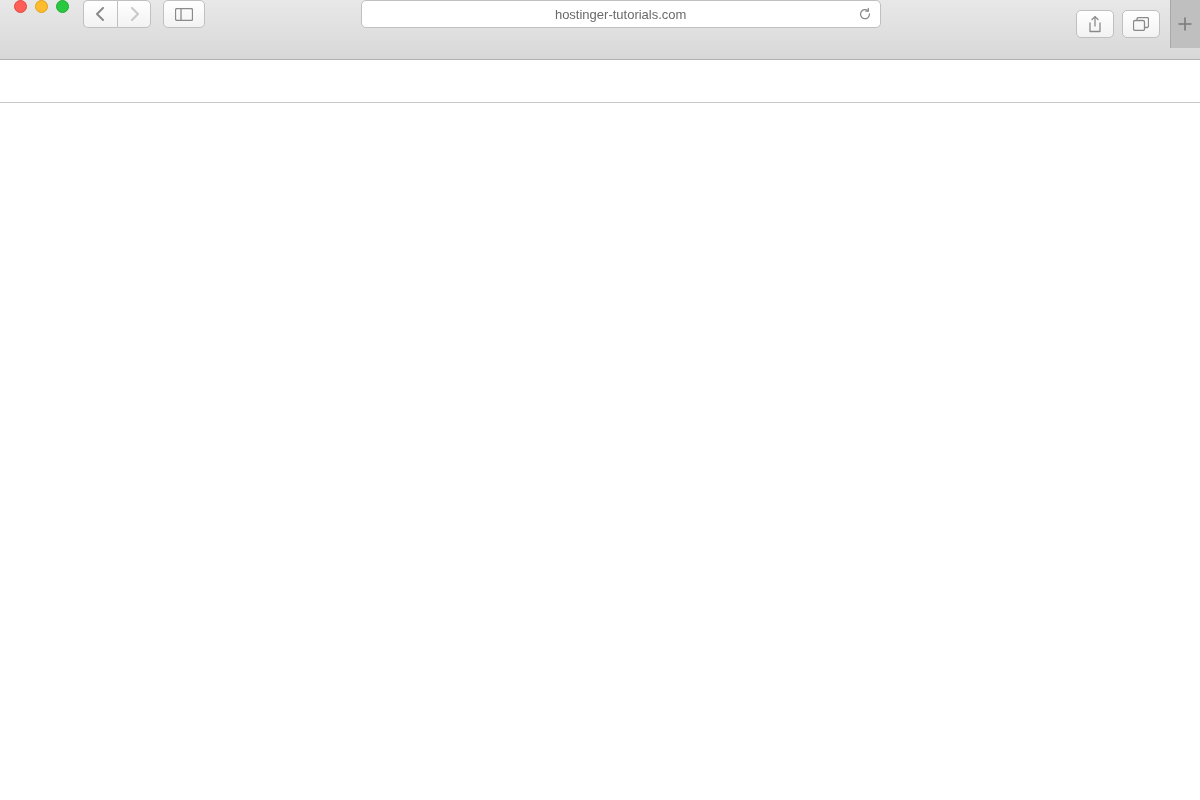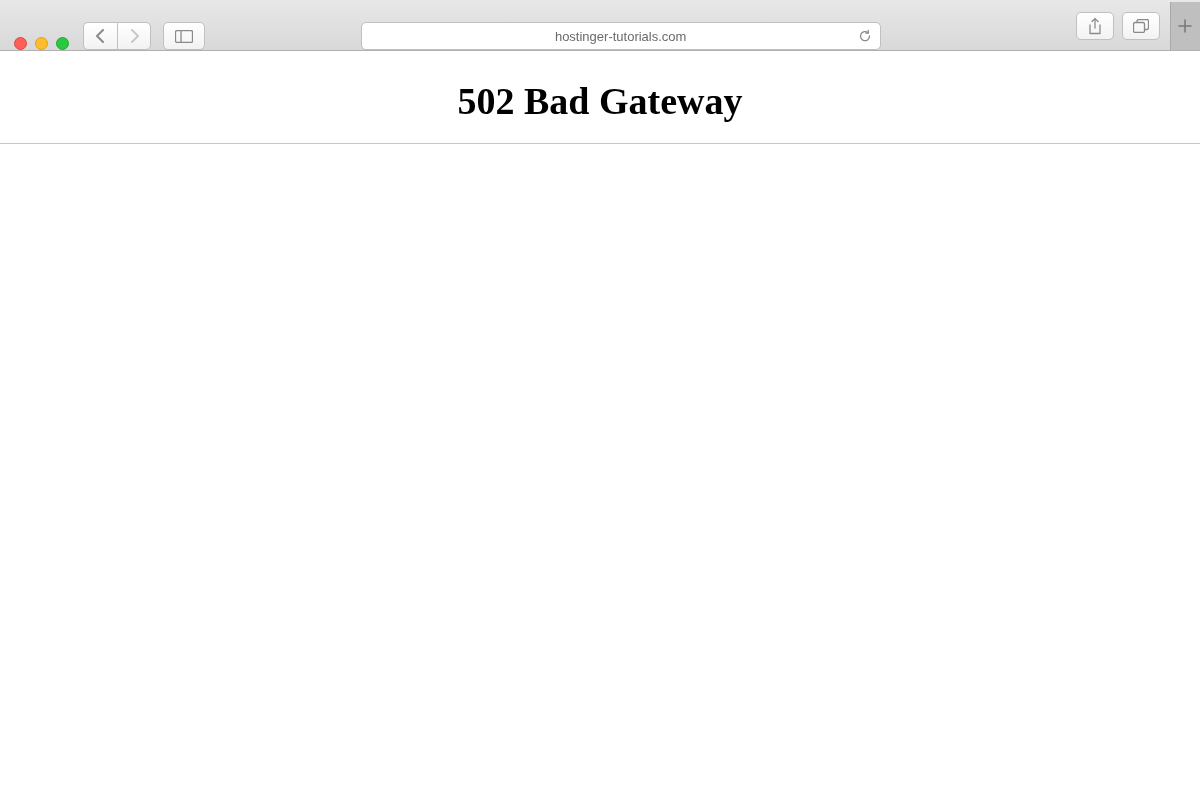--- a/index.html
+++ b/index.html
@@ -5,25 +5,25 @@
     * { margin: 0; padding: 0; box-sizing: border-box; }
     body {
       width: 1200px;
       height: 800px;
       font-family: -apple-system, BlinkMacSystemFont, "Segoe UI", Helvetica, Arial, sans-serif;
       background: #ffffff;
       overflow: hidden;
     }
     .browser-chrome {
       width: 100%;
-      height: 51px;
+      height: 60px;
       background: linear-gradient(to bottom, #e8e8e8, #d8d8d8);
       border-bottom: 1px solid #b0b0b0;
       display: flex;
-      align-items: flex-end;
+      align-items: flex-start;
       padding: 0 10px;
       gap: 8px;
     }
     .traffic-lights {
       display: flex;
       gap: 8px;
       align-items: center;
       padding: 0 6px 0 4px;
     }
     .traffic-light {
@@ -213,15 +213,14 @@
       <span>
         <svg class="icon-svg" width="14" height="14" viewBox="0 0 14 14">
             <path d="M7 1 L7 13 M1 7 L13 7" stroke="#7a7a7a" stroke-width="1.6" stroke-linecap="round"></path>
           </svg>
       </span>
     </div>
   </div>
 </div>
 
 <div class="content">
-  <h1 class="error-heading">502 Bad Gateway</h1>
   <hr class="hr-line">
 </div>
 
 </body></html>

